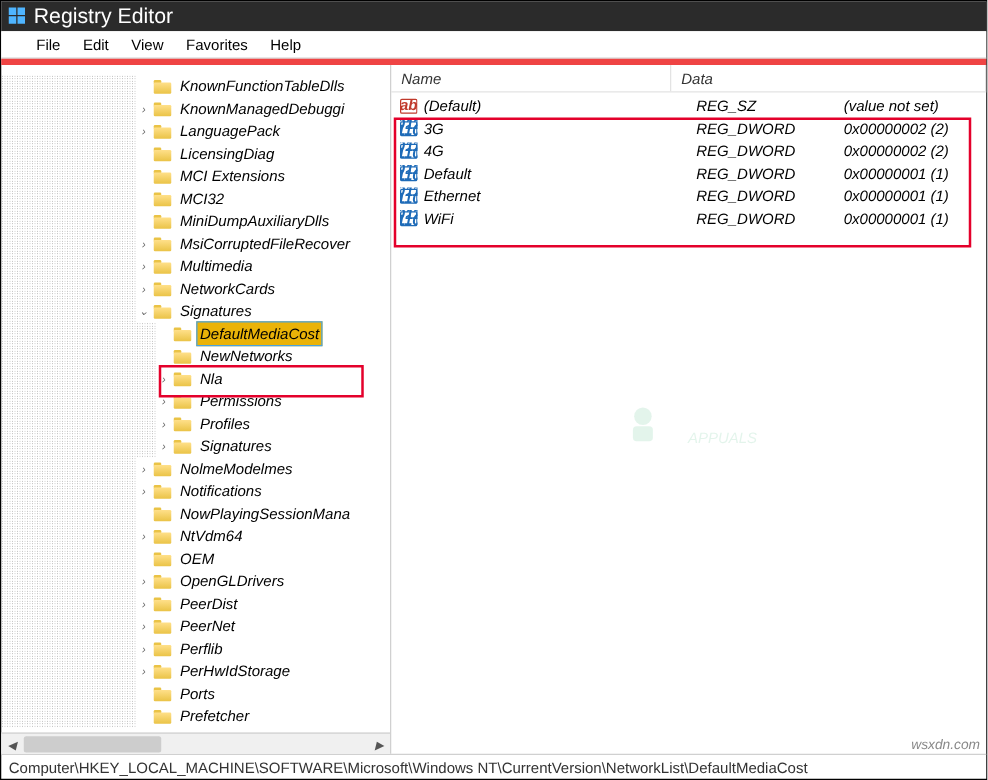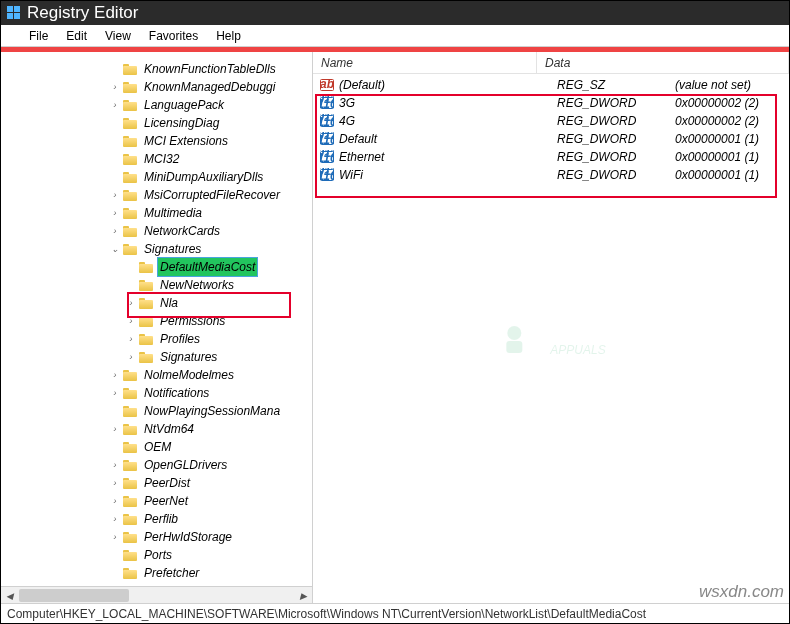--- a/index.html
+++ b/index.html
@@ -16,21 +16,21 @@
 .tree-scroll { flex: 1; overflow: hidden; position: relative; }
 .tree { position: absolute; left: 0; top: 0; padding: 4px 0 4px 0; white-space: nowrap; }
 .tree-row { display: flex; align-items: center; height: 18px; line-height: 18px; }
 .indent { display: inline-block; width: 16px; height: 18px; position: relative; flex: 0 0 16px; }
 .dots { background-image: radial-gradient(circle, #b0b0b0 0.6px, transparent 0.6px); background-size: 2px 2px; background-position: 8px 0; width: 16px; height: 18px; }
 .expander { width: 12px; height: 12px; display: inline-flex; align-items: center; justify-content: center; color: #666; font-size: 9px; margin-right: 2px; cursor: default; flex: 0 0 12px; }
 .folder-icon { width: 14px; height: 12px; display: inline-block; position: relative; margin-right: 4px; flex: 0 0 14px; }
 .folder-icon::before { content: ""; position: absolute; left: 0; top: 1px; width: 6px; height: 3px; background: #eac346; border-radius: 1px 1px 0 0; }
 .folder-icon::after { content: ""; position: absolute; left: 0; top: 3px; width: 14px; height: 9px; background: linear-gradient(#ffe08a,#eac346); border-radius: 1px; }
 .node-label { padding: 0 3px; cursor: default; }
-.node-label.selected { background: #22c55e; border: 1px solid #4aa3df; padding: 0 2px; }
+.node-label.selected { background: #eab308; border: 1px solid #4aa3df; padding: 0 2px; }
 .tree-hscroll { height: 17px; background: #f0f0f0; border-top: 1px solid #d0d0d0; position: relative; }
 .tree-hscroll .thumb { position: absolute; left: 18px; top: 2px; height: 13px; width: 110px; background: #cdcdcd; border-radius: 2px; }
 .tree-hscroll .arrow { position: absolute; top: 0; width: 17px; height: 17px; display: flex; align-items: center; justify-content: center; color: #555; font-size: 9px; }
 .tree-hscroll .arrow.left { left: 0; }
 .tree-hscroll .arrow.right { right: 0; }
 .list-pane { flex: 1; display: flex; flex-direction: column; min-height: 0; }
 .list-header { display: flex; height: 22px; border-bottom: 1px solid #e3e3e3; align-items: center; }
 .list-header .col { padding: 0 8px; border-right: 1px solid #e3e3e3; height: 100%; display: flex; align-items: center; color: #333; }
 .col-name { width: 224px; }
 .col-type { width: 118px; }
@@ -41,21 +41,21 @@
 .val-icon.str { color: #c0392b; font-weight: bold; font-size: 9px; }
 .val-icon.dword { color: #1e6bb8; font-weight: bold; font-size: 8px; }
 .val-icon svg { width: 14px; height: 14px; }
 .cell-name { width: 218px; }
 .cell-type { width: 118px; }
 .cell-data { flex: 1; }
 .highlight-tree { position: absolute; border: 2px solid #e4002b; pointer-events: none; }
 .highlight-list { position: absolute; border: 2px solid #e4002b; pointer-events: none; }
 .statusbar { height: 20px; border-top: 1px solid #d0d0d0; display: flex; align-items: center; padding: 0 6px; font-size: 11px; color: #333; }
 .watermark { position: absolute; left: 50%; top: 50%; transform: translate(-50%,-50%); opacity: 0.12; font-size: 28px; color: #2a6; pointer-events: none; display:flex; align-items:flex-end; gap:18px; }
-.watermark-credit { position: absolute; right: 6px; bottom: 22px; font-size: 17px; color: #888; }
+.watermark-credit { position: absolute; right: 6px; bottom: 22px; font-size: 11px; color: #888; }
 </style>
 </head>
 <body>
 
 <div class="window">
 
   <div class="titlebar">
     <span class="app-icon">
         <span></span>
         <span></span>

